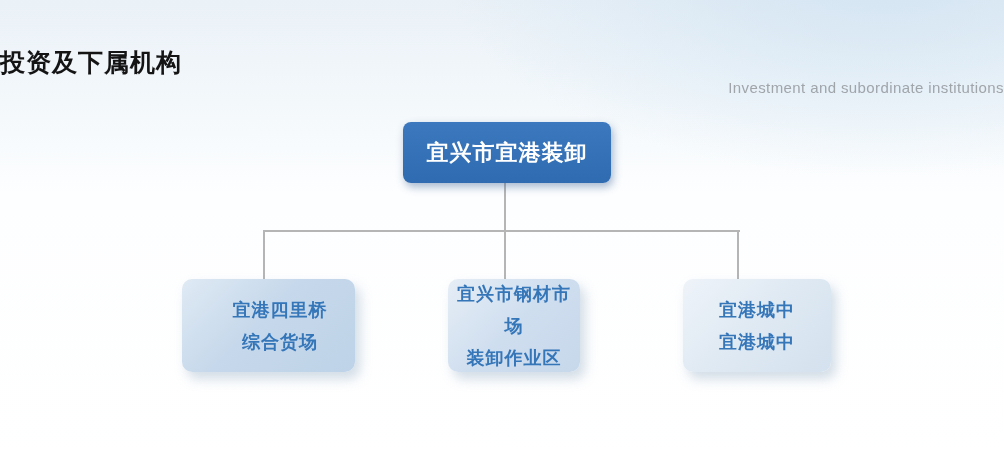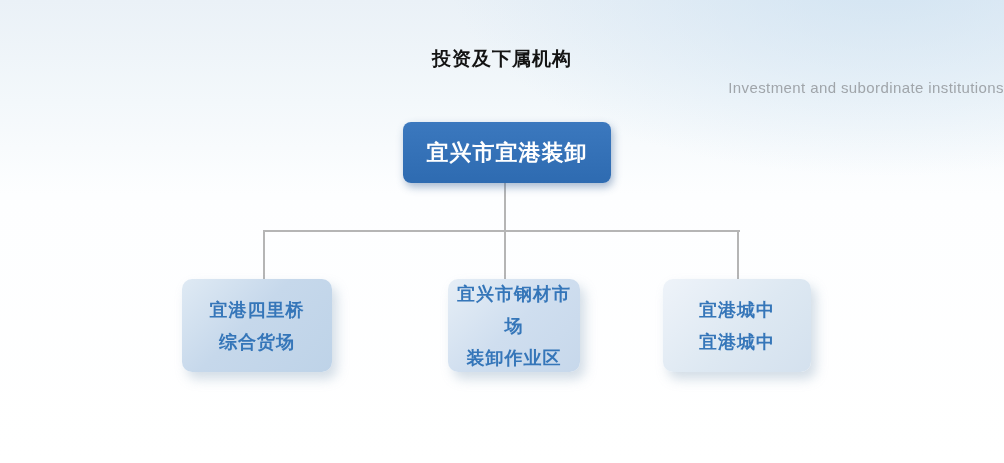--- a/index.html
+++ b/index.html
@@ -11,22 +11,21 @@
     font-family: "Liberation Sans", "DejaVu Sans", sans-serif;
     background:
       radial-gradient(ellipse 640px 300px at 88% -6%, rgba(203,224,241,0.75), rgba(203,224,241,0) 68%),
       linear-gradient(180deg, #eaf1f7 0%, #f3f8fb 22%, #fdfeff 42%, #ffffff 100%);
   }
   .title {
     position: absolute;
     top: 46px; left: 0;
     width: 100%;
     margin: 0;
-    text-align: center;
-    font-size: 19px;
+    font-size: 25px;
     font-weight: bold;
     color: #141414;
     letter-spacing: 1px;
   }
   .subtitle {
     position: absolute;
     top: 79px; left: 0;
     width: 100%;
     text-align: right;
     font-size: 15px;
@@ -63,24 +62,24 @@
   .child-node {
     top: 279px; height: 93px;
     border-radius: 10px;
     color: #3576b9;
     font-size: 18px;
     line-height: 32px;
     letter-spacing: 1px;
     box-shadow: 5px 7px 12px rgba(140, 165, 190, 0.38);
   }
   .child-1 { left: 182px; width: 150px;
-    background: linear-gradient(135deg, #dfeaf4 0%, #c6d8eb 45%, #bed3e8 100%); }
+    background: linear-gradient(135deg, #dfeaf4 0%, #c6d8eb 45%, #bed3e8 100%); padding-left: 23px; }
   .child-2 { left: 403px; width: 132px;
     background: linear-gradient(135deg, #e6eef6 0%, #cfdeef 50%, #c7d8eb 100%); margin-left: 45px; }
-  .child-3 { left: 663px; width: 148px;
+  .child-3 { left: 683px; width: 148px;
     background: linear-gradient(135deg, #eef3f9 0%, #dde8f2 55%, #d4e1ee 100%); }
   .line { display: block; }
 </style>
 </head>
 <body>
 
 <div class="stage">
 
   <h1 class="title">投资及下属机构</h1>
   <div class="subtitle">Investment and subordinate institutions</div>

